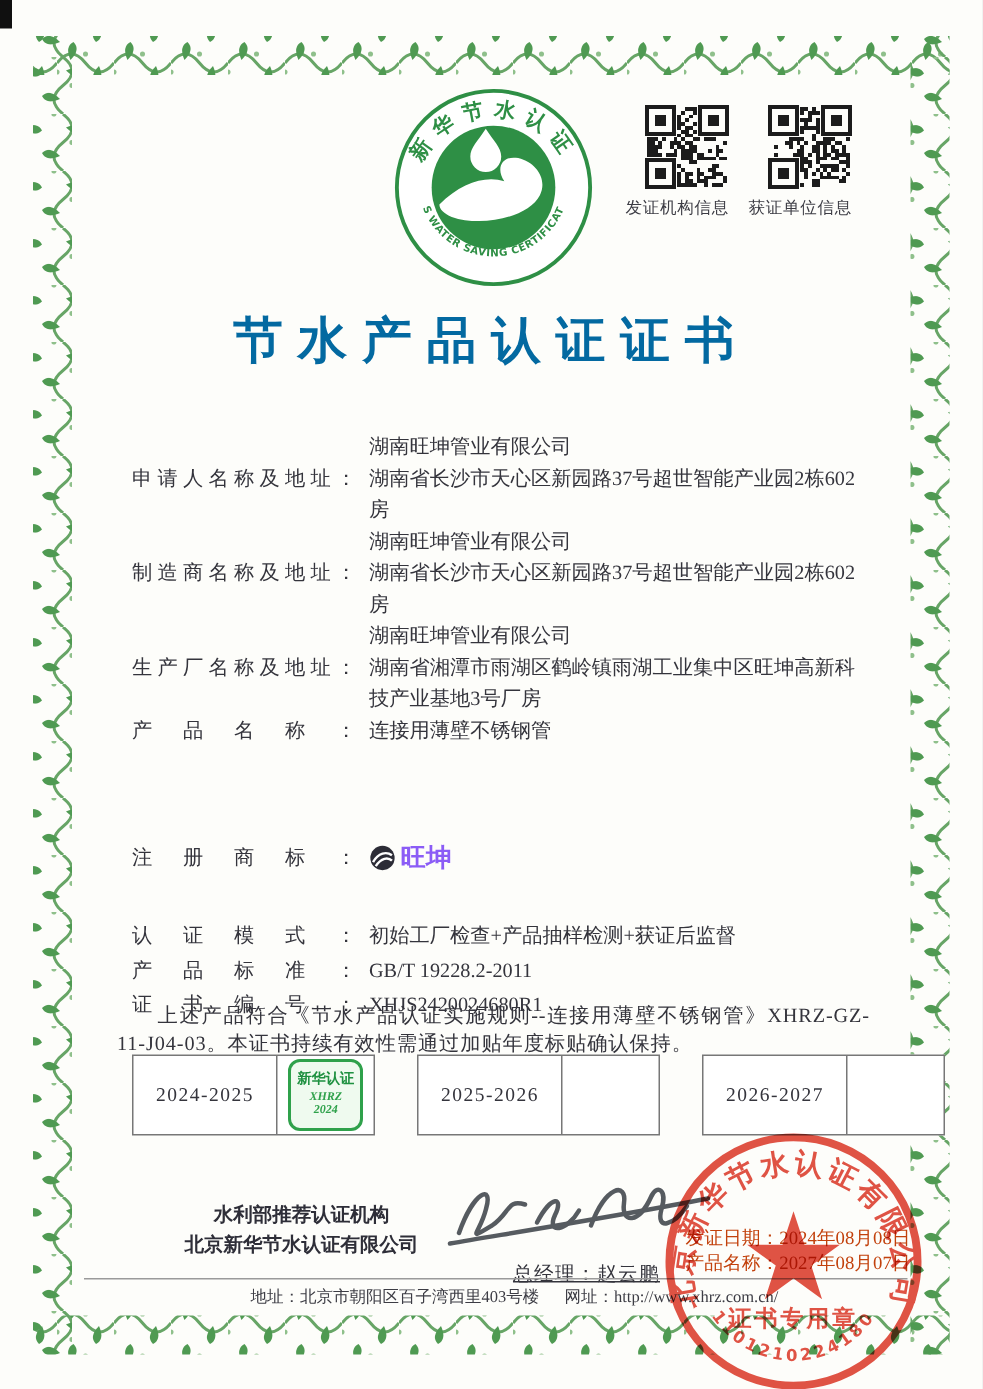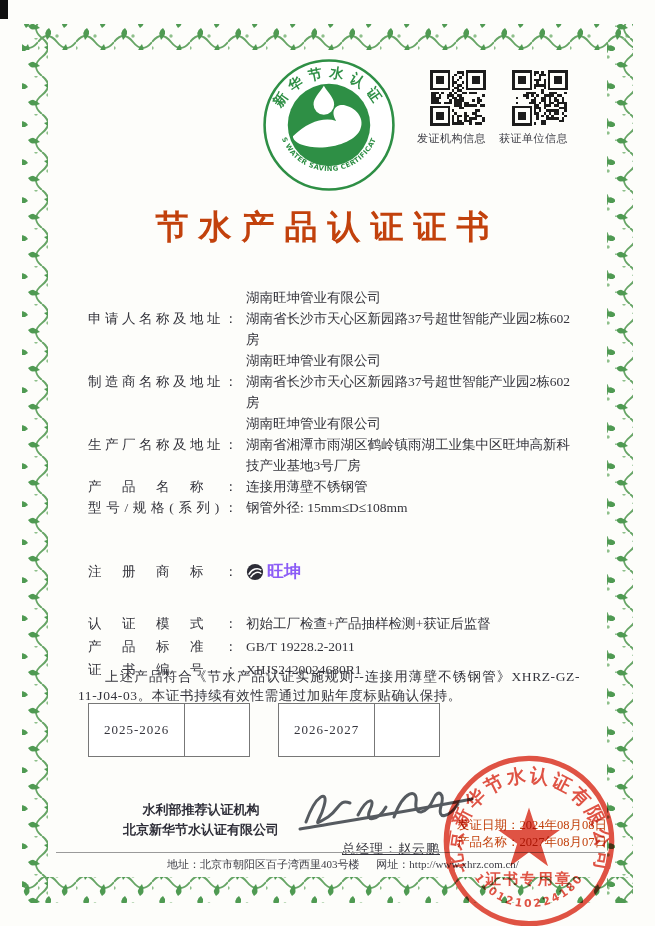--- a/index.html
+++ b/index.html
@@ -10,21 +10,21 @@
 
   .logo{position:absolute;left:262px;top:58px;width:134px;height:134px;}
   .qr-area{position:absolute;left:428px;top:70px;display:flex;gap:24px;}
   .qr{width:58px;display:flex;flex-direction:column;align-items:flex-end;}
   .qr .box{width:56px;height:56px;}
   .qr .box svg{width:100%;height:100%;}
   .qr .lbl{font-size:11px;margin-top:5px;white-space:nowrap;color:#3c3c44;letter-spacing:.5px;}
 
   .title{position:absolute;top:205px;left:0;right:0;text-align:center;
          font-family:Liberation Serif, serif;
-         font-size:33px;font-weight:bold;letter-spacing:10px;color:#c2410c;}
+         font-size:33px;font-weight:bold;letter-spacing:10px;color:#0369a1;}
 
   .fields{position:absolute;left:88px;top:287px;width:494px;font-size:13.5px;line-height:21px;}
   .frow{display:flex;align-items:center;}
   .flabel{width:150px;flex:none;text-align:justify;text-align-last:justify;letter-spacing:.5px;}
   .fvalue{flex:1;margin-left:8px;}
   .fvalue div{margin:0;}
 
   .tm-row{position:absolute;left:88px;top:560px;width:494px;display:flex;align-items:center;font-size:13.5px;}
   .brand{display:flex;align-items:center;margin-left:8px;gap:3px;
          font-family:"DejaVu Sans","Liberation Sans",sans-serif;font-weight:800;font-size:17px;color:#8b5cf6;}
@@ -397,26 +397,20 @@
         <div>湖南旺坤管业有限公司</div>
         <div>湖南省湘潭市雨湖区鹤岭镇雨湖工业集中区旺坤高新科技产业基地3号厂房</div>
       </div>
     </div>
     <div class="frow">
       <div class="flabel">产品名称：</div>
       <div class="fvalue">
         <div>连接用薄壁不锈钢管</div>
       </div>
     </div>
-    <div class="frow">
-      <div class="flabel">型号/规格(系列)：</div>
-      <div class="fvalue">
-        <div>钢管外径: 15mm≤D≤108mm</div>
-      </div>
-    </div>
   </div>
 
   <div class="tm-row">
     <div class="flabel">注册商标：</div>
     <div class="brand">
       <svg viewBox="0 0 20 20">
         <circle cx="10" cy="10" r="9" fill="#2c2c36"></circle>
         <path d="M3,13 C7,6 13,5 17,8 M5,16 C9,10 14,9 17,12" stroke="#ffffff" stroke-width="1.8" fill="none"></path>
       </svg>
       <span>旺坤</span>
@@ -434,20 +428,30 @@
     </div>
     <div class="frow">
       <div class="flabel">证书编号：</div>
       <div class="fvalue">XHJS2420024680R1</div>
     </div>
   </div>
 
   <div class="statement">上述产品符合《节水产品认证实施规则--连接用薄壁不锈钢管》XHRZ-GZ-11-J04-03。本证书持续有效性需通过加贴年度标贴确认保持。</div>
 
   <div class="yearboxes">
+    <div class="ybox">
+      <div class="period">2024-2025</div>
+      <div class="slot">
+        <div class="sticker">
+          <div class="s1">新华认证</div>
+          <div class="s2">XHRZ</div>
+          <div class="s3">2024</div>
+        </div>
+      </div>
+    </div>
     <div class="ybox">
       <div class="period">2025-2026</div>
       <div class="slot"></div>
     </div>
     <div class="ybox">
       <div class="period">2026-2027</div>
       <div class="slot"></div>
     </div>
   </div>
 

